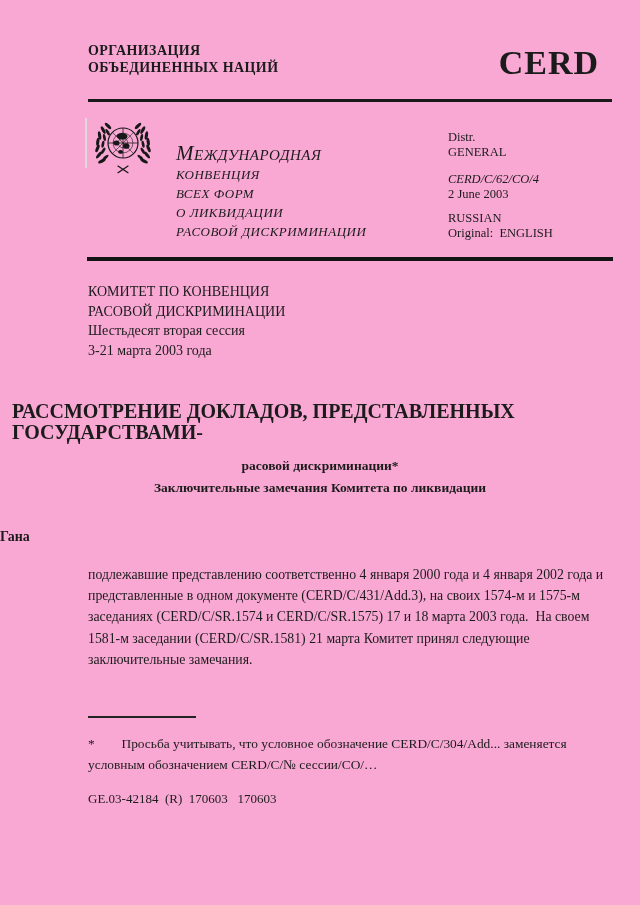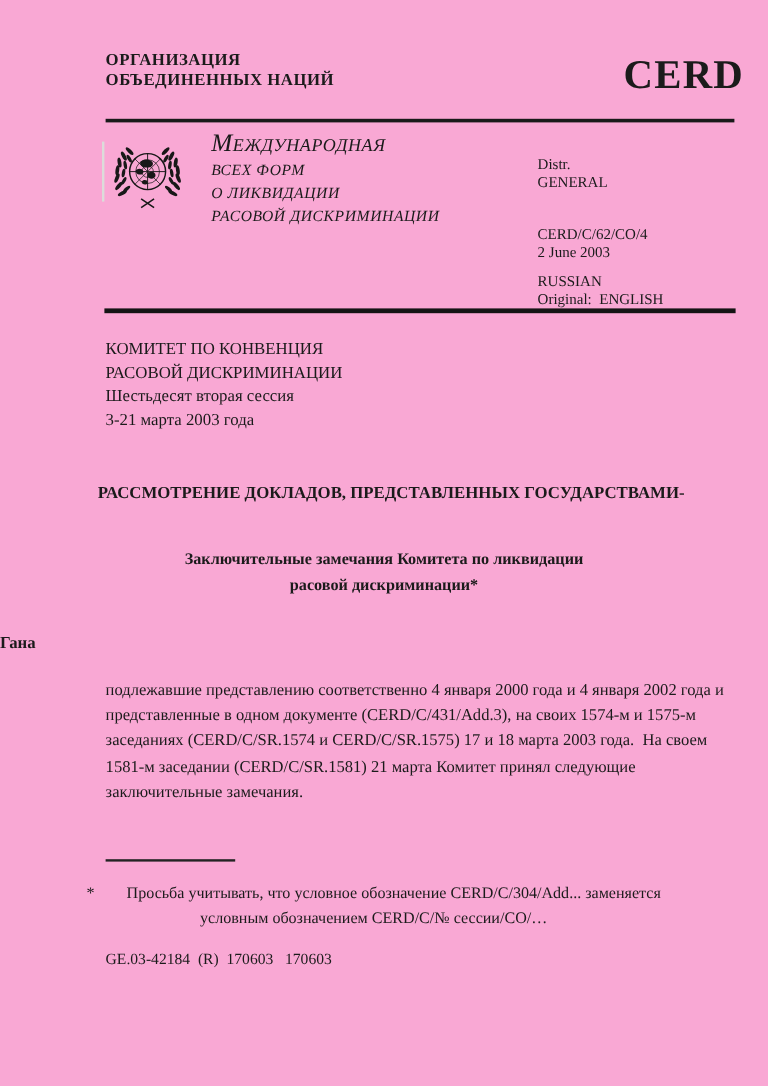--- a/index.html
+++ b/index.html
@@ -10,49 +10,49 @@
     overflow:hidden;
     font-family:"Liberation Serif","DejaVu Serif",serif;
     color:#1b1b1b;
     margin:0 auto;
   }
   .abs{position:absolute;}
   .pre{white-space:pre;}
 
   
   .org-block{left:88px;top:42px;font-size:14px;font-weight:bold;line-height:17px;letter-spacing:.4px;}
-  .cerd{right:20px;top:44px;font-size:34px;font-weight:bold;letter-spacing:1px;}
+  .cerd{right:41px;top:44px;font-size:34px;font-weight:bold;letter-spacing:1px;}
   .rule-top{left:88px;top:99px;width:524px;height:3px;background:#191919;}
   .rule-mid{left:87px;top:257px;width:526px;height:4px;background:#141414;}
   .scan-artifact{left:85px;top:118px;width:2px;height:50px;background:#dcdcda;}
 
   
   .emblem{left:90px;top:116px;width:66px;height:66px;}
-  .conv{left:176px;top:110px;font-style:italic;font-size:13px;line-height:19px;letter-spacing:.5px;}
+  .conv{left:176px;top:144px;font-style:italic;font-size:13px;line-height:19px;letter-spacing:.5px;}
   .conv .l1{font-size:15px;}
   .conv .l1::first-letter{font-size:21px;}
   .distr{left:448px;top:130px;font-size:12.5px;line-height:15px;}
-  .distr .gap12{margin-top:28px;}
+  .distr .gap12{margin-top:12px;font-style:italic;}
   .distr .gap9{margin-top:9px;}
 
   
   .committee{left:88px;top:282px;font-size:14px;line-height:19.5px;}
 
   
-  .doc-title{left:12px;top:401px;width:628px;text-align:center;font-weight:bold;font-size:14px;line-height:21px;}
+  .doc-title{left:12px;top:401px;width:628px;text-align:left;font-weight:bold;font-size:20px;line-height:21px;}
   .doc-subtitle{left:0;top:455px;width:640px;text-align:center;font-weight:bold;font-size:13.5px;line-height:21.5px;}
   .country{left:0;top:529px;width:640px;font-weight:bold;font-size:14px;}
 
   
   .para{left:88px;top:564px;font-size:13.8px;line-height:21.2px;}
   .para div{white-space:pre;}
 
   
   .fn-rule{left:88px;top:716px;width:108px;height:2px;background:#232323;}
-  .footnote{left:72px;top:734px;font-size:13.4px;line-height:20.5px;text-align:center;}
+  .footnote{left:88px;top:734px;font-size:13.4px;line-height:20.5px;}
   .footnote div{white-space:pre;}
 
   
   .footer-ref{left:88px;top:791px;font-size:13px;}
 </style>
 </head>
 <body>
 
 <div class="page">
 
@@ -106,20 +106,21 @@
       <ellipse cx="22" cy="55" rx="6" ry="2.3" transform="rotate(-60 22 55)"></ellipse>
       <ellipse cx="21.5" cy="44" rx="6" ry="2.3" transform="rotate(-80 21.5 44)"></ellipse>
       <ellipse cx="24" cy="33" rx="6" ry="2.3" transform="rotate(-100 24 33)"></ellipse>
       <ellipse cx="29.5" cy="24" rx="6" ry="2.3" transform="rotate(-120 29.5 24)"></ellipse>
     </g>
     <path d="M46,80 L64,92 M64,80 L46,92" stroke="#181818" stroke-width="2.2" fill="none"></path>
   </svg>
 
   <div class="abs conv">
     <div class="l1">МЕЖДУНАРОДНАЯ</div>
+    <div>КОНВЕНЦИЯ</div>
     <div>ВСЕХ ФОРМ</div>
     <div>О ЛИКВИДАЦИИ</div>
     <div>РАСОВОЙ ДИСКРИМИНАЦИИ</div>
   </div>
 
   <div class="abs distr">
     <div>Distr.</div>
     <div>GENERAL</div>
     <div class="gap12">CERD/C/62/CO/4</div>
     <div>2 June 2003</div>
@@ -134,22 +135,22 @@
     <div>РАСОВОЙ ДИСКРИМИНАЦИИ</div>
     <div>Шестьдесят вторая сессия</div>
     <div>3-21 марта 2003 года</div>
   </div>
 
   <div class="abs doc-title">
     <div>РАССМОТРЕНИЕ ДОКЛАДОВ, ПРЕДСТАВЛЕННЫХ ГОСУДАРСТВАМИ-</div>
   </div>
 
   <div class="abs doc-subtitle">
+    <div>расовой дискриминации*</div>
     <div>Заключительные замечания Комитета по ликвидации</div>
-    <div>расовой дискриминации*</div>
   </div>
 
   <div class="abs country">Гана</div>
 
   <div class="abs para">
     <div>подлежавшие представлению соответственно 4 января 2000 года и 4 января 2002 года и</div>
     <div>представленные в одном документе (CERD/C/431/Add.3), на своих 1574-м и 1575-м</div>
     <div>заседаниях (CERD/C/SR.1574 и CERD/C/SR.1575) 17 и 18 марта 2003 года.  На своем</div>
     <div>1581-м заседании (CERD/C/SR.1581) 21 марта Комитет принял следующие</div>
     <div>заключительные замечания.</div>

